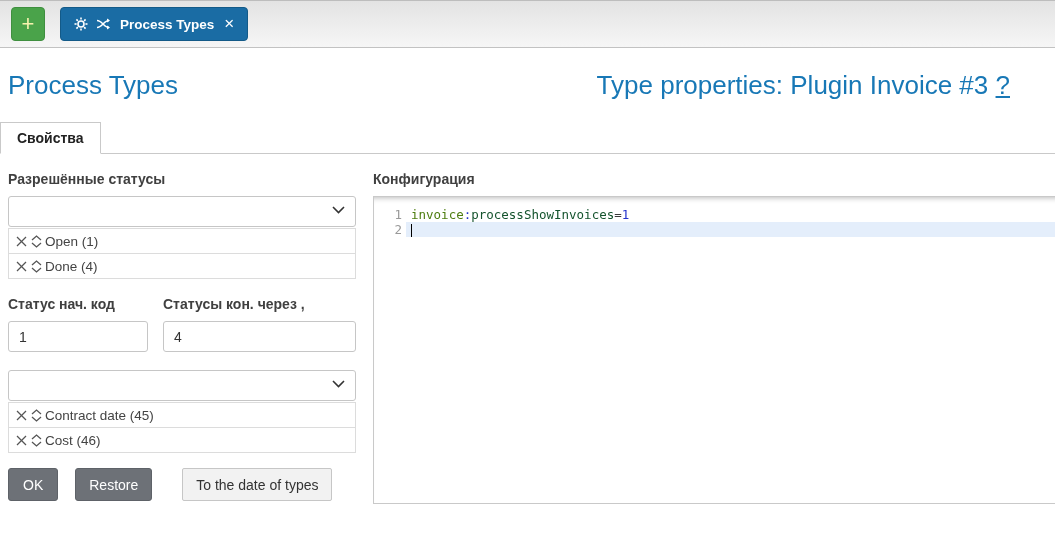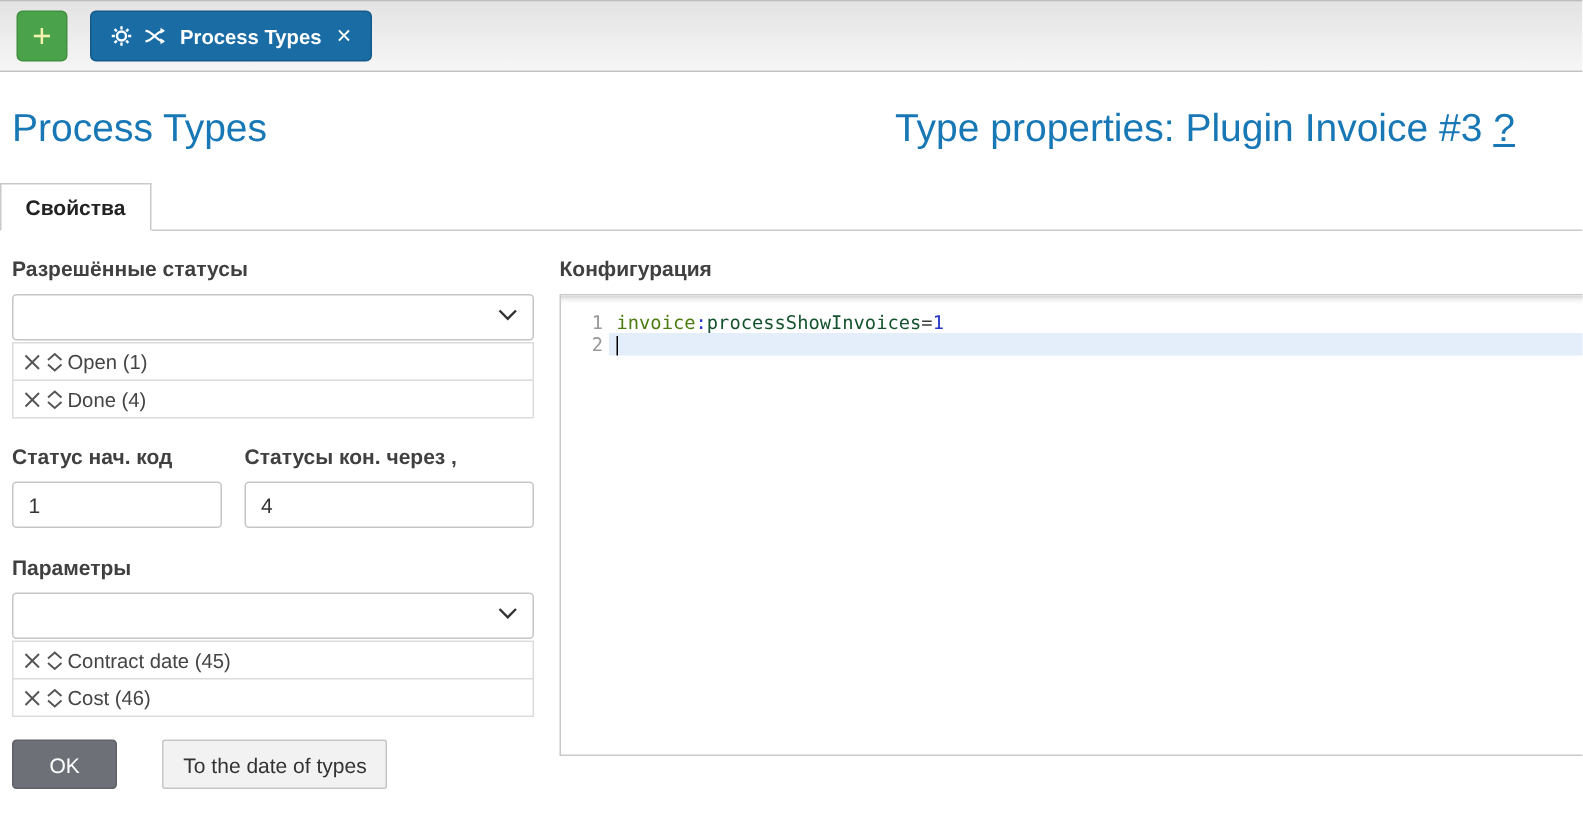--- a/index.html
+++ b/index.html
@@ -51,21 +51,21 @@
 
   .fields { display:flex; gap:15px; margin-top:17px; }
   .field-1 { width:140px; } .field-2 { width:193px; }
   .field input { width:100%; height:31px; border:1px solid #c6c6c6; border-radius:3px;
                  padding:0 10px; font-size:14px; color:#333; font-family:inherit; }
 
   .params { margin-top:18px; }
 
   .actions { display:flex; align-items:center; margin-top:15px; }
   .btn { height:33px; font-size:14px; cursor:pointer; border-radius:3px; font-family:inherit; }
-  .btn-dark { background:#6d7177; border:1px solid #5e6268; color:#fff; padding:0 24px; }
+  .btn-dark { background:#6d7177; border:1px solid #5e6268; color:#fff; padding:0 14px; }
   .btn-restore { margin-left:17px; padding:0 13px; }
   .btn-light { margin-left:30px; background:#f2f2f2; border:1px solid #c6c6c6;
                color:#333; padding:0 13px; border-radius:2px; }
 
   
   .editor { margin-top:6px; height:308px; background:#fff; border:1px solid #c9c9c9;
             box-shadow: inset 0 6px 6px -6px rgba(0,0,0,.35);
             font-family:"DejaVu Sans Mono", monospace; font-size:12.5px;
             padding-top:10px; cursor:text; }
   .cm-line { display:flex; line-height:15px; }
@@ -175,21 +175,20 @@
         <div class="group-label">Статус нач. код</div>
         <input value="1" style="">
       </div>
       <div class="field field-2">
         <div class="group-label">Статусы кон. через ,</div>
         <input value="4" style="">
       </div>
     </div>
 
     <div class="params">
-      <div class="group-label">Параметры</div>
       <div class="select">
         <span>
           <svg width="13" height="8" viewBox="0 0 13 8" fill="none" stroke="#333" stroke-width="1.6">
             <path d="M1,1 L6.5,6.5 L12,1"></path>
           </svg>
         </span>
       </div>
       <div class="list">
         <div class="list-row">
           <span class="icon-x">
@@ -223,20 +222,21 @@
                 <path d="M1,1 L5.5,5 L10,1"></path>
               </svg>
           </span>
           <span>Cost (46)</span>
         </div>
       </div>
     </div>
 
     <div class="actions">
       <button class="btn btn-dark">OK</button>
+      <button class="btn btn-dark btn-restore">Restore</button>
       <button class="btn btn-light">To the date of types</button>
     </div>
   </div>
 
   <div class="right-col">
     <div class="group-label">Конфигурация</div>
     <div class="editor">
       <div class="cm-line">
         <span class="gutter">1</span>
         <span class="code"><span style="color: #4d7c0f;">invoice</span><span style="color: rgb(36, 51, 204);">:</span><span style="color: #14532d;">processShowInvoices</span><span style="color: rgb(58, 58, 58);">=</span><span style="color: rgb(36, 51, 204);">1</span></span>

